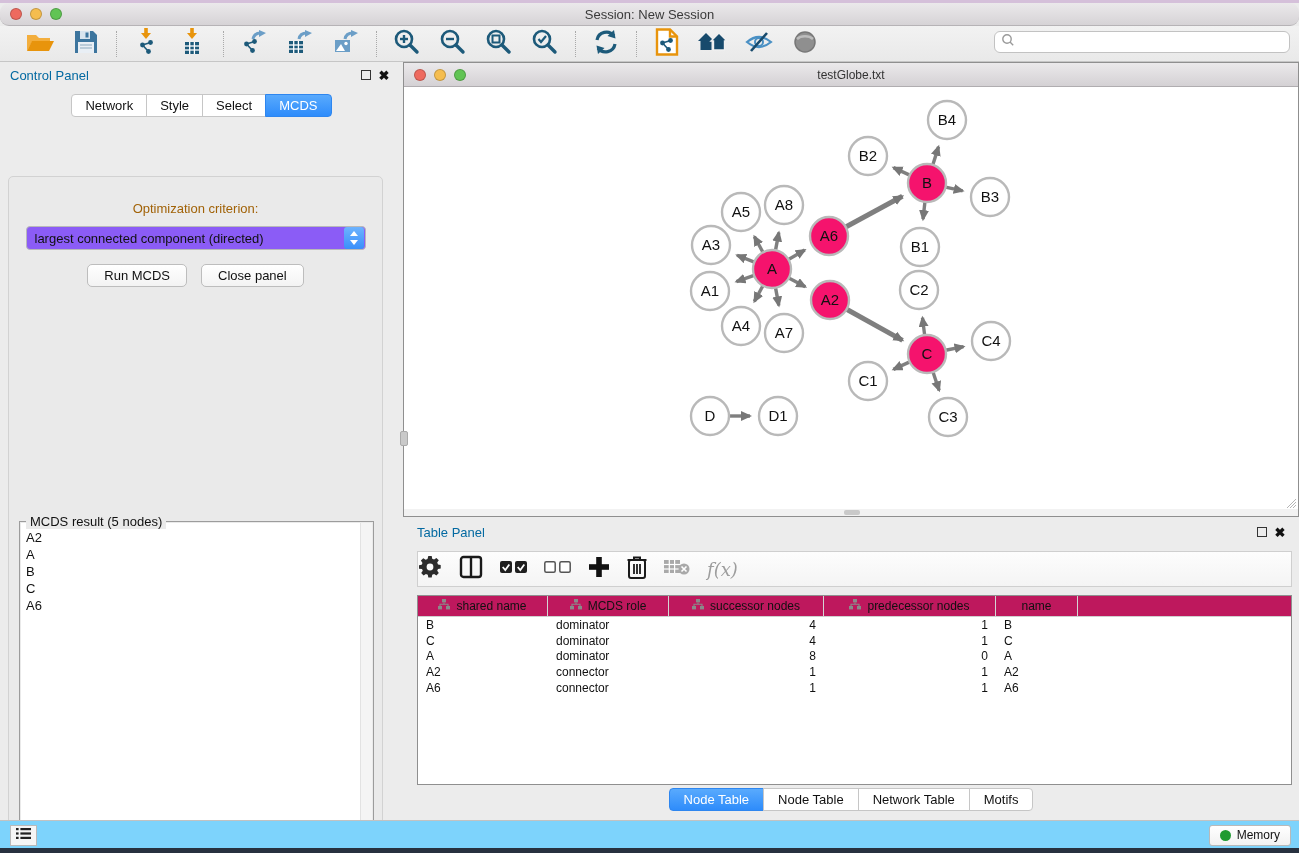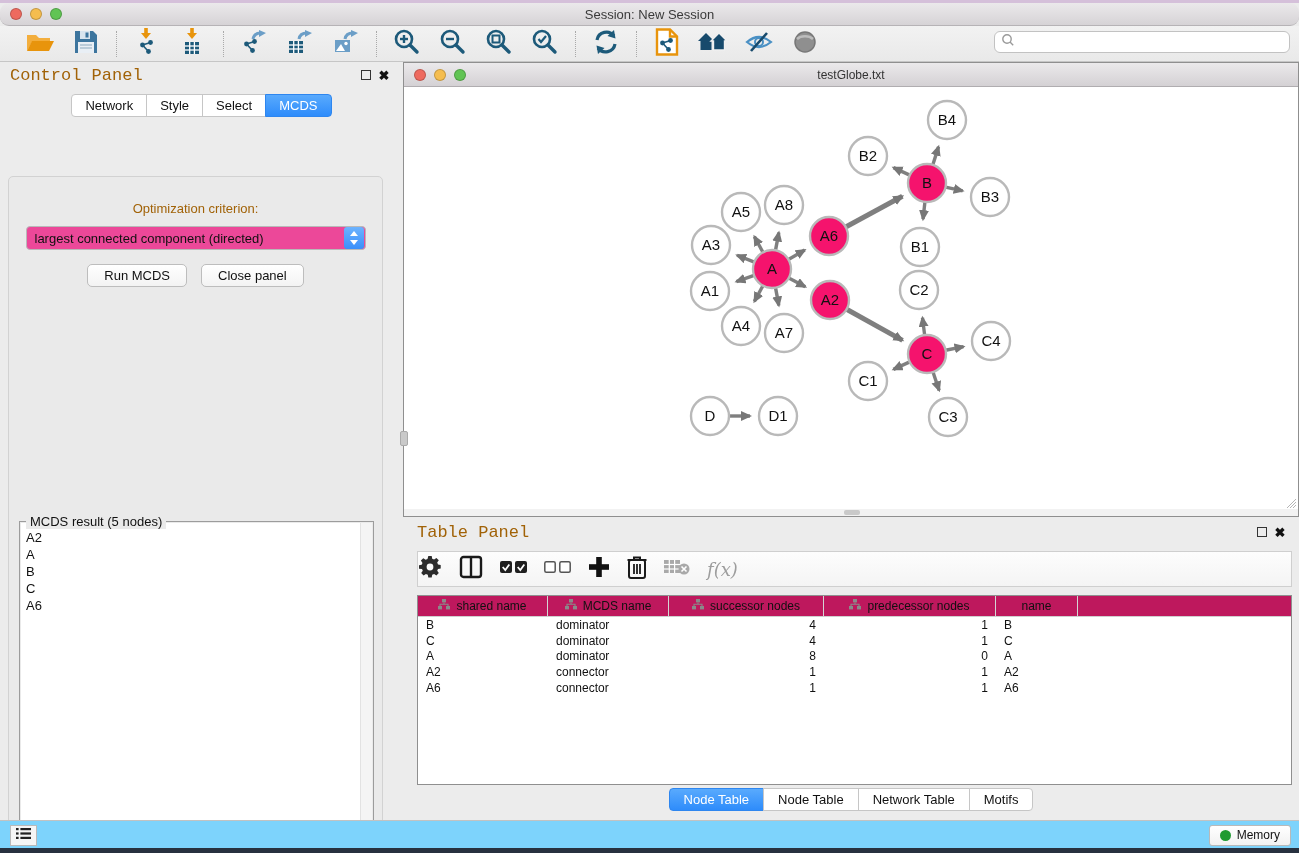--- a/index.html
+++ b/index.html
@@ -26,36 +26,36 @@
   .tb-sep { width:1px; height:26px; border-left:1px dotted #a9a9a9; }
   .tb-btn { width:32px; height:30px; display:flex; align-items:center; justify-content:center; }
   #search-wrap { position:absolute; right:9px; top:31px; width:296px; height:22px;
     background:#fff; border:1px solid #c2c2c2; border-radius:6px;
     display:flex; align-items:center; padding-left:5px; }
   #search-input { border:none; outline:none; flex:1; font-size:12px; background:transparent; }
 
   
   #control-panel { left:0; top:62px; width:403px; height:758px; background:#ececec; }
   .panel-head { height:26px; display:flex; align-items:center; padding:0 10px; }
-  .panel-head .ptitle { font-size:17px; color:#a16207; flex:1;font-family:Liberation Mono, monospace; }
+  .panel-head .ptitle { font-size:13px; color:#0369a1; flex:1; }
   .mini-ic { display:flex; align-items:center; justify-content:center; width:18px; height:16px; }
   .float-box { width:10px; height:10px; border:1.5px solid #333; }
   .close-x { font-size:13px; font-weight:bold; color:#111; line-height:1; }
 
   .seg-row { display:flex; justify-content:center; margin-top:6px; }
   .seg { border:1px solid #c6c6c6; background:#fff; color:#111; font-size:13px;
     padding:3px 13px; margin-left:-1px; }
   .seg.first { border-radius:4px 0 0 4px; margin-left:0; }
   .seg.last { border-radius:0 4px 4px 0; }
   .seg.sel { background:linear-gradient(#59aafd,#2e8cfb); border-color:#2e86ef; color:#fff; }
 
   #cp-content { left:8px; top:114px; width:375px; height:688px;
     background:#eaeaea; border:1px solid #d2d2d2; border-radius:5px; }
   #opt-label { margin-top:24px; text-align:center; font-size:13px; color:#a16207; }
-  #dropdown { margin:10px auto 0; width:340px; height:24px; background:#ec4899;
+  #dropdown { margin:10px auto 0; width:340px; height:24px; background:#8b5cf6;
     border:1px solid #b9b9b9; border-radius:4px; display:flex; align-items:center; }
   #dropdown .dval { flex:1; font-size:13px; padding-left:8px; color:#111; white-space:nowrap; }
   #dropdown .stepper { width:20px; height:22px; margin-right:1px; border-radius:3px;
     background:linear-gradient(#6db3fe,#3a8ffa); display:flex; flex-direction:column;
     align-items:center; justify-content:center; gap:2px; }
   .btn-row { display:flex; justify-content:center; gap:14px; margin-top:14px; }
   .push-btn { background:linear-gradient(#ffffff,#f3f3f3); border:1px solid #bdbdbd;
     border-radius:5px; font-size:13px; color:#111; padding:3px 16px; }
 
   #result-group { position:absolute; left:10px; top:344px; width:355px; height:336px;
@@ -564,21 +564,21 @@
             </svg></span>
           <span>shared name</span>
         </div>
         <div class="th" style="width: 121px;">
           <span><svg width="12" height="11" viewBox="0 0 12 11">
               <rect x="4" y="0" width="4" height="3.4" fill="#8a8a8a"></rect>
               <rect x="0" y="7" width="4" height="3.4" fill="#8a8a8a"></rect>
               <rect x="8" y="7" width="4" height="3.4" fill="#8a8a8a"></rect>
               <path d="M6 3.4 V5.2 M2 7 V5.2 H10 V7" fill="none" stroke="#8a8a8a" stroke-width="1.1"></path>
             </svg></span>
-          <span>MCDS name</span>
+          <span>MCDS role</span>
         </div>
         <div class="th" style="width: 155px; gap: 6px;">
           <span><svg width="12" height="11" viewBox="0 0 12 11">
               <rect x="4" y="0" width="4" height="3.4" fill="#8a8a8a"></rect>
               <rect x="0" y="7" width="4" height="3.4" fill="#8a8a8a"></rect>
               <rect x="8" y="7" width="4" height="3.4" fill="#8a8a8a"></rect>
               <path d="M6 3.4 V5.2 M2 7 V5.2 H10 V7" fill="none" stroke="#8a8a8a" stroke-width="1.1"></path>
             </svg></span>
           <span>successor nodes</span>
         </div>

